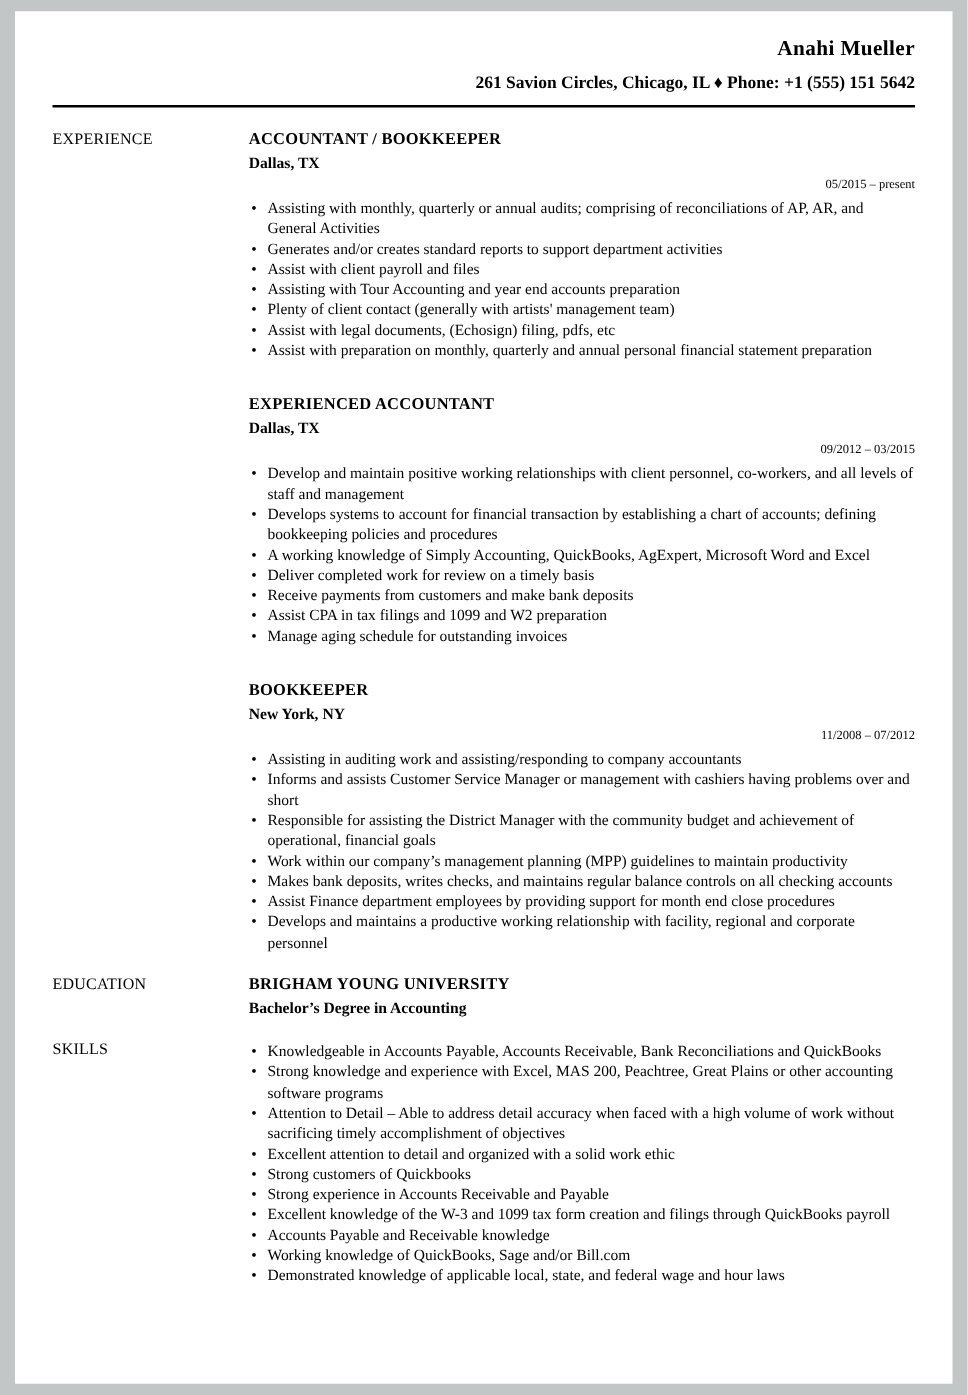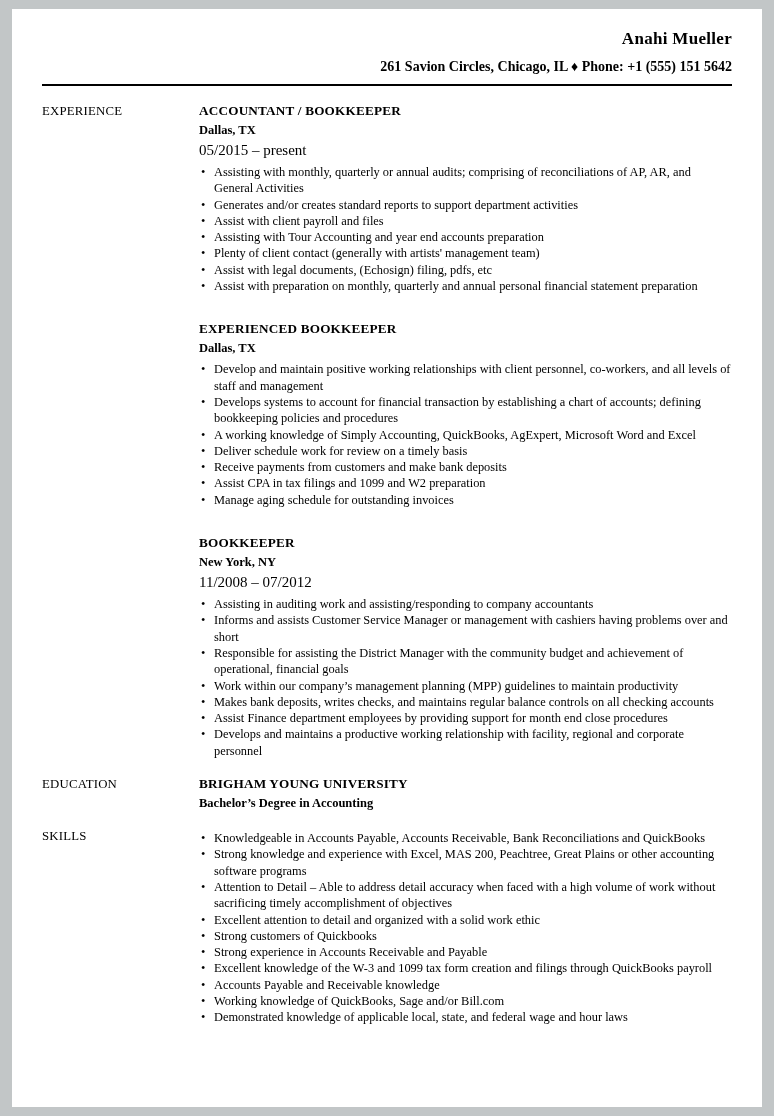--- a/index.html
+++ b/index.html
@@ -55,22 +55,23 @@
     font-size: 13.2px;
     font-weight: bold;
     letter-spacing: 0.2px;
   }
   .entry-location {
     font-size: 12.5px;
     font-weight: bold;
     margin-top: 4px;
   }
   .entry-dates {
-    font-size: 15px;
+    font-size: 10px;
     margin-top: 4px;
+    text-align: right;
   }
   .bullets {
     list-style: none;
     margin-top: 5px;
   }
   .bullets:first-child { margin-top: 2px; }
   .bullets li {
     position: relative;
     padding-left: 15px;
     font-size: 12.4px;
@@ -131,41 +132,42 @@
   </li>
 
   <li>
     <span class="marker">•</span>
     <span>Assist with preparation on monthly, quarterly and annual personal financial statement preparation</span>
   </li>
 </ul>
   </div>
 
   <div class="entry">
-    <div class="entry-title">EXPERIENCED BOOKKEEPER</div>
+    <div class="entry-title">EXPERIENCED ACCOUNTANT</div>
     <div class="entry-location">Dallas, TX</div>
+    <div class="entry-dates">09/2012 – 03/2015</div>
     <ul class="bullets">
   <li>
     <span class="marker">•</span>
     <span>Develop and maintain positive working relationships with client personnel, co-workers, and all levels of staff and management</span>
   </li>
 
   <li>
     <span class="marker">•</span>
     <span>Develops systems to account for financial transaction by establishing a chart of accounts; defining bookkeeping policies and procedures</span>
   </li>
 
   <li>
     <span class="marker">•</span>
     <span>A working knowledge of Simply Accounting, QuickBooks, AgExpert, Microsoft Word and Excel</span>
   </li>
 
   <li>
     <span class="marker">•</span>
-    <span>Deliver schedule work for review on a timely basis</span>
+    <span>Deliver completed work for review on a timely basis</span>
   </li>
 
   <li>
     <span class="marker">•</span>
     <span>Receive payments from customers and make bank deposits</span>
   </li>
 
   <li>
     <span class="marker">•</span>
     <span>Assist CPA in tax filings and 1099 and W2 preparation</span>

